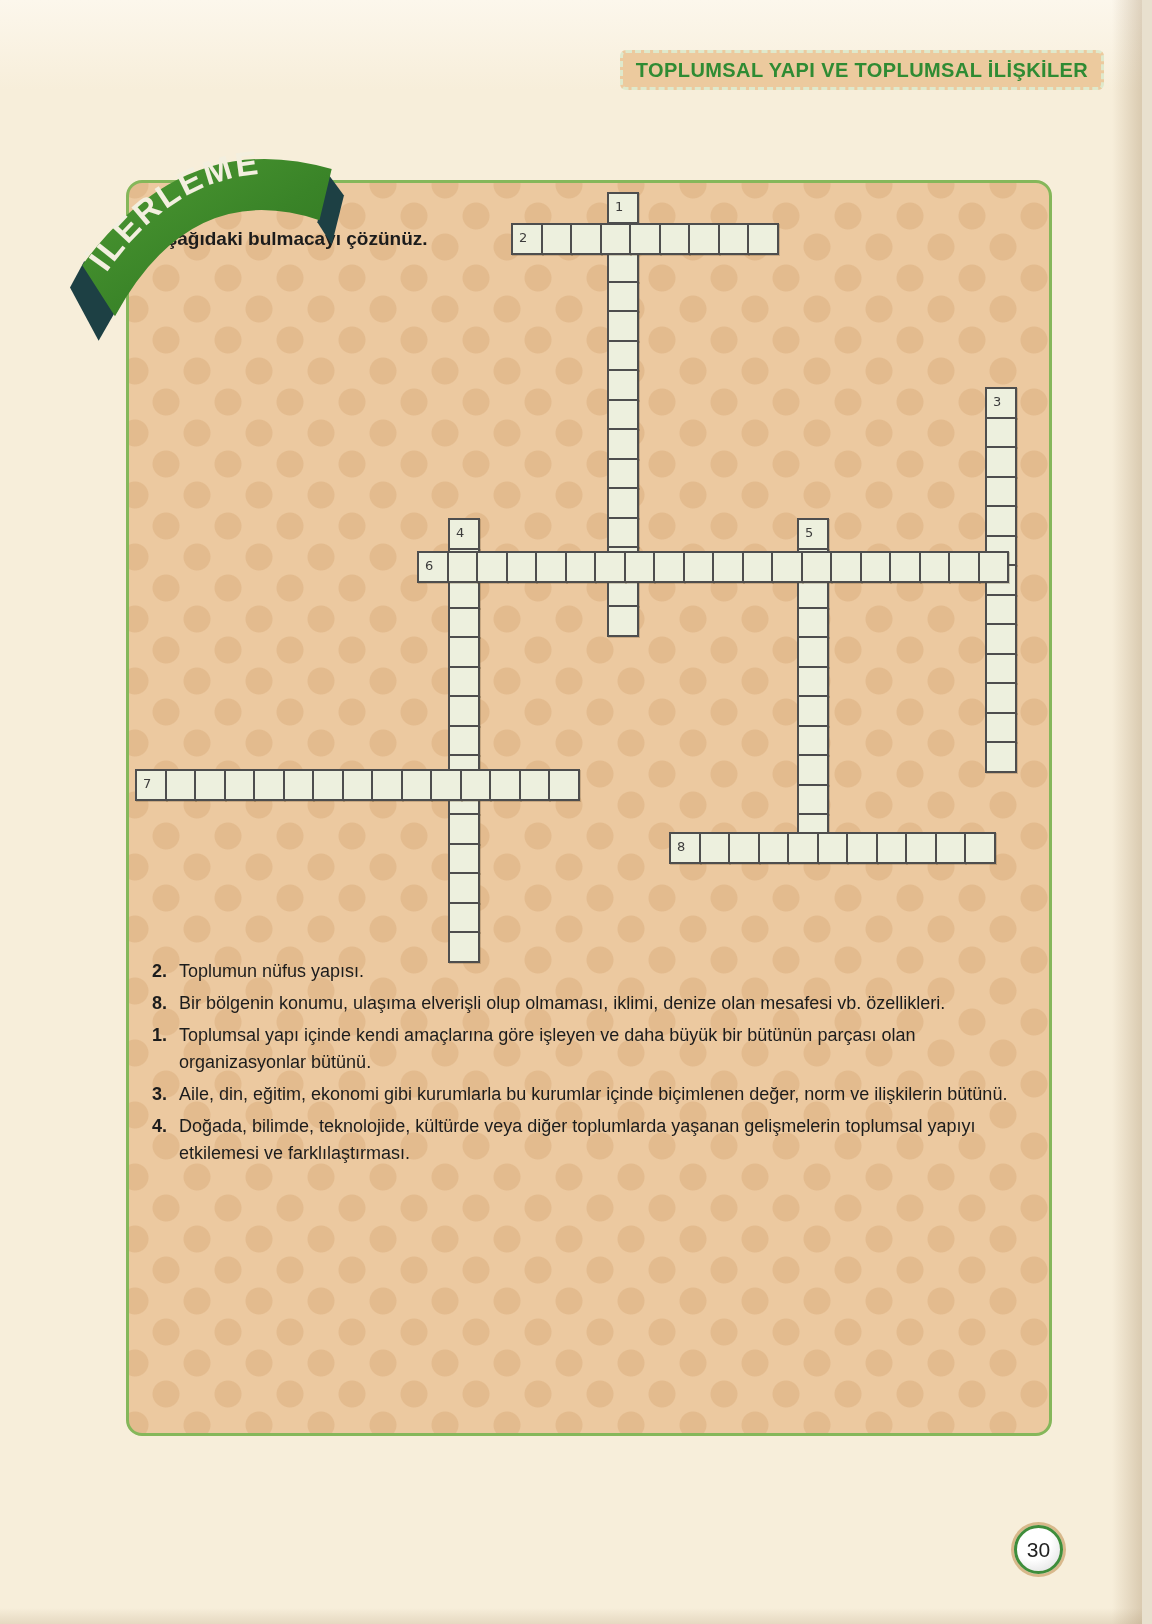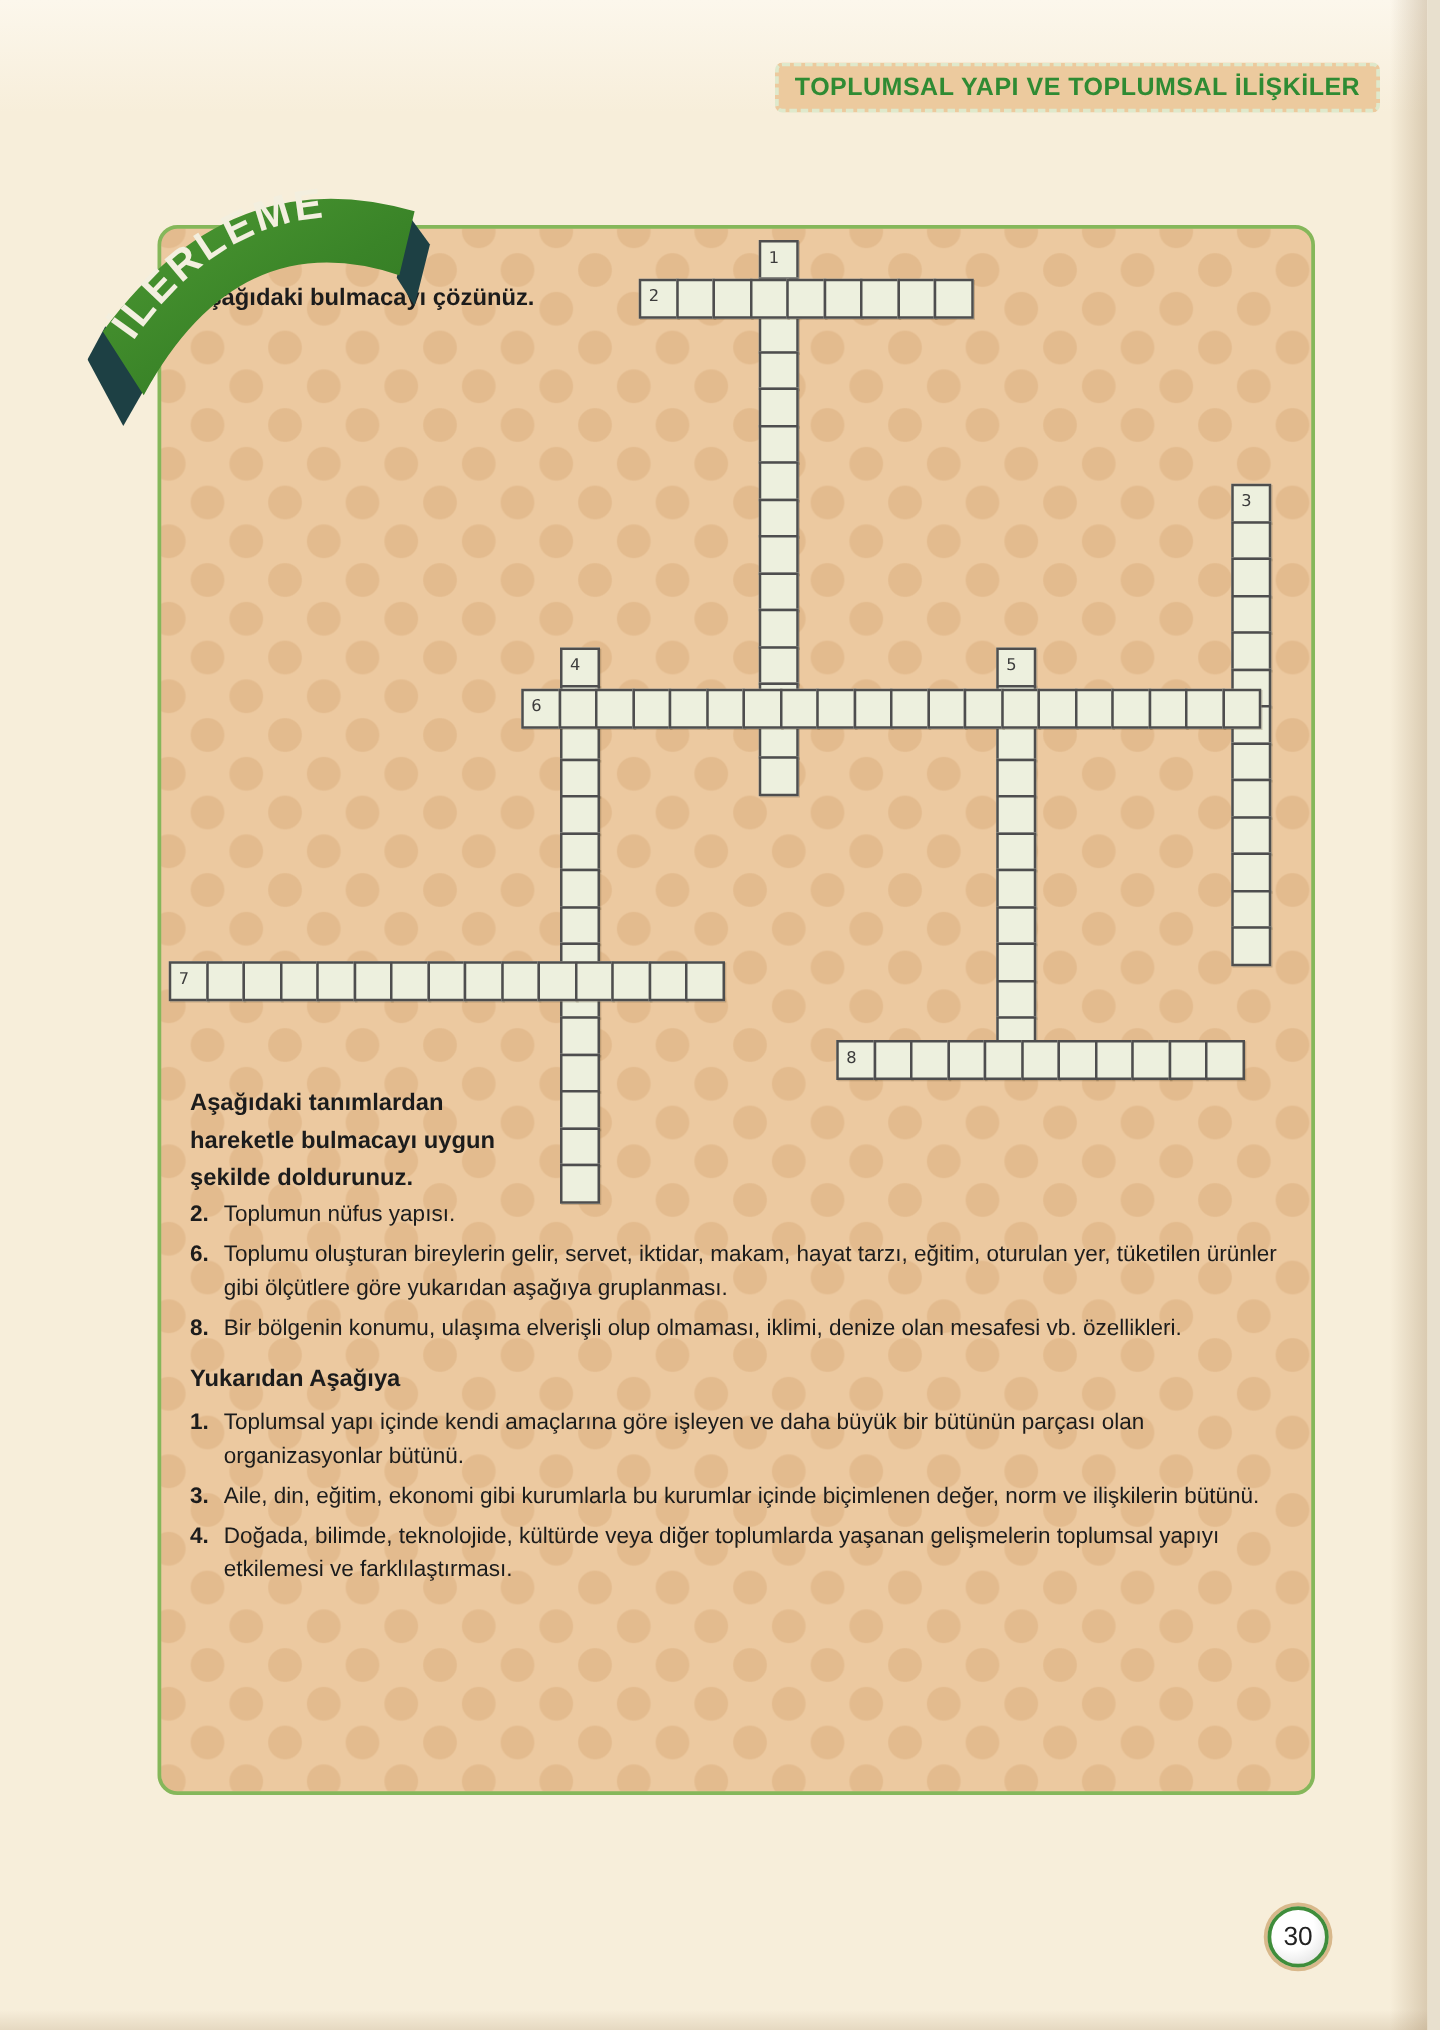--- a/index.html
+++ b/index.html
@@ -223,29 +223,26 @@
         <div class="cell" style="width: 31.5px; height: 31.5px;"></div>
         <div class="cell" style="width: 31.5px; height: 31.5px;"></div>
         <div class="cell" style="width: 31.5px; height: 31.5px;"></div>
         <div class="cell" style="width: 31.5px; height: 31.5px;"></div>
         <div class="cell" style="width: 31.5px; height: 31.5px;"></div>
       </div>
     </div>
 
   <p class="intro">Aşağıdaki bulmacayı çözünüz.</p>
 
-  <div class="side-note">Aşağıdaki tanımlardan hareketle bulmacayı uygun şekilde doldurunuz.</div>
 
   <div class="clues">
     <div id="across-clues">
         <div class="clue"><span class="num">2.</span><span class="txt">Toplumun nüfus yapısı.</span></div>
-        <div class="clue"><span class="num">6.</span><span class="txt">Toplumu oluşturan bireylerin gelir, servet, iktidar, makam, hayat tarzı, eğitim, oturulan yer, tüketilen ürünler gibi ölçütlere göre yukarıdan aşağıya gruplanması.</span></div>
         <div class="clue"><span class="num">8.</span><span class="txt">Bir bölgenin konumu, ulaşıma elverişli olup olmaması, iklimi, denize olan mesafesi vb. özellikleri.</span></div>
       </div>
-    <h3 class="second">Yukarıdan Aşağıya</h3>
     <div id="down-clues">
         <div class="clue"><span class="num">1.</span><span class="txt">Toplumsal yapı içinde kendi amaçlarına göre işleyen ve daha büyük bir bütünün parçası olan organizasyonlar bütünü.</span></div>
         <div class="clue"><span class="num">3.</span><span class="txt">Aile, din, eğitim, ekonomi gibi kurumlarla bu kurumlar içinde biçimlenen değer, norm ve ilişkilerin bütünü.</span></div>
         <div class="clue"><span class="num">4.</span><span class="txt">Doğada, bilimde, teknolojide, kültürde veya diğer toplumlarda yaşanan gelişmelerin toplumsal yapıyı etkilemesi ve farklılaştırması.</span></div>
       </div>
   </div>
 
   <div class="page-number">
     <span>30</span>
   </div>

